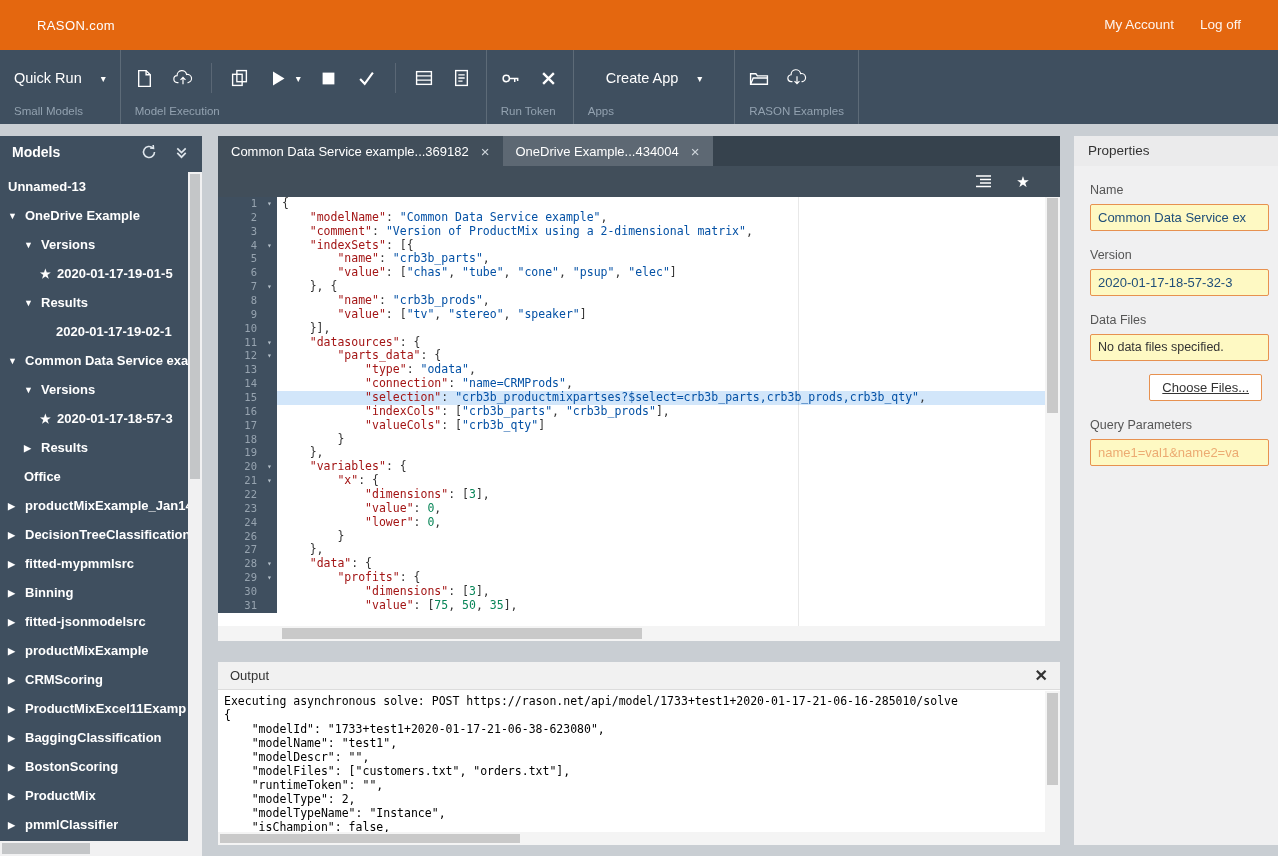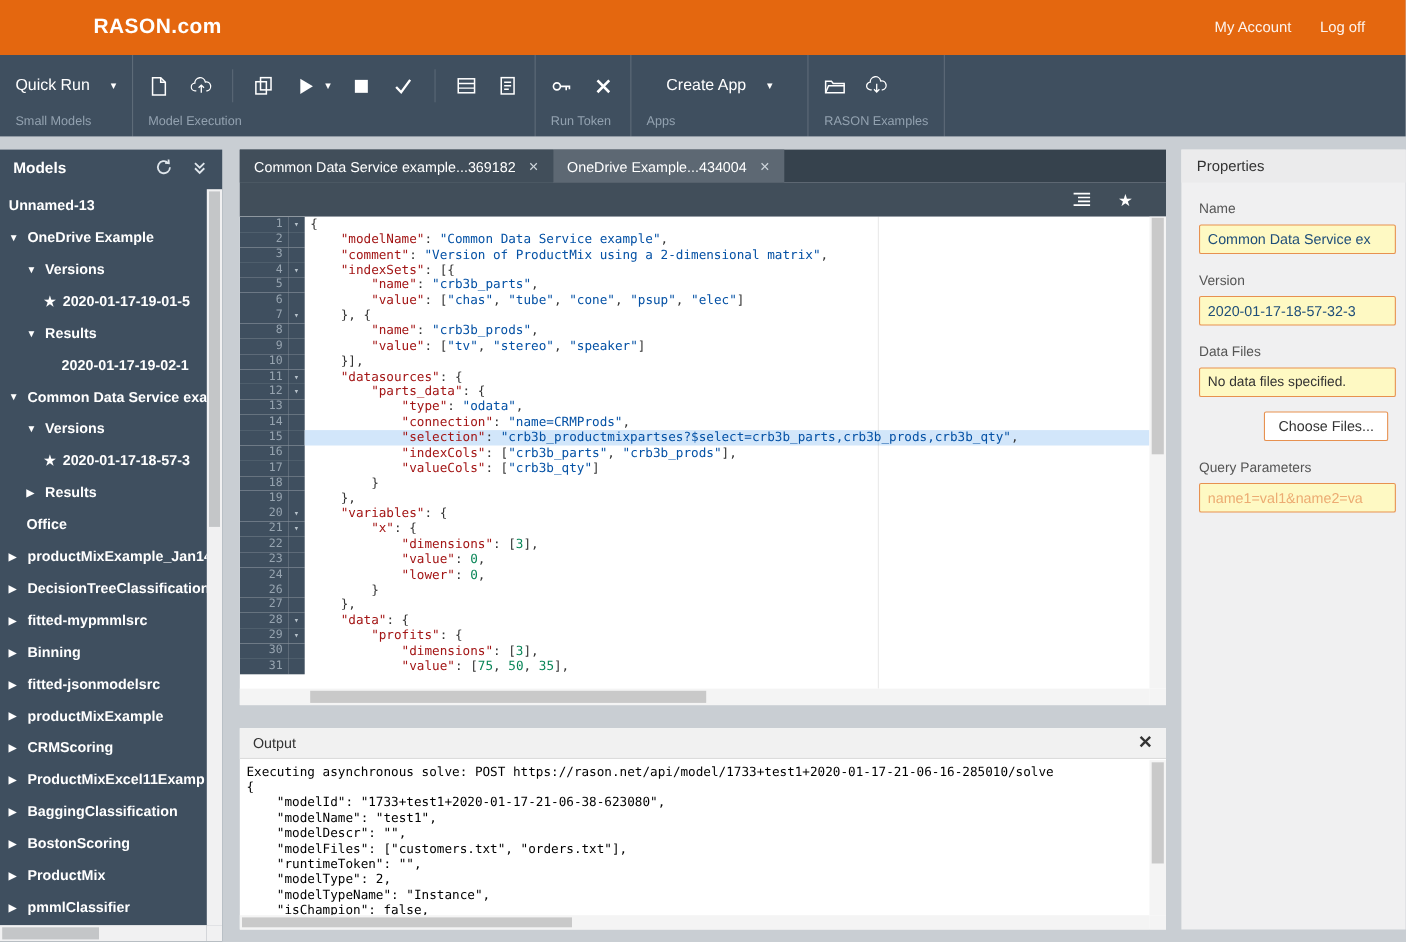--- a/index.html
+++ b/index.html
@@ -4,21 +4,21 @@
 <style>
   * { box-sizing: border-box; }
   html,body { margin:0; padding:0; }
   body {
     width:1278px; height:856px; position:relative; overflow:hidden;
     background:#c9ced3; font-family:"Liberation Sans", sans-serif;
   }
   
   .navbar { position:absolute; top:0; left:0; width:1278px; height:50px;
     background:#e4670f; display:flex; align-items:center; }
-  .brand { margin-left:85px; font-size:19px; color:#fff; letter-spacing:.4px; cursor:pointer;font-weight:bold; }
+  .brand { margin-left:37px; font-size:13px; color:#fff; letter-spacing:.4px; cursor:pointer; }
   .nav-menu { display:flex; margin-left:28px; }
   .nav-item { padding:0 13px; color:rgba(255,255,255,.93); font-size:13.5px;
     line-height:50px; cursor:pointer; white-space:nowrap; }
   .nav-right { margin-left:auto; display:flex; margin-right:24px; }
   
   .toolbar { position:absolute; top:50px; left:0; width:1278px; height:74px;
     background:#3f4f5f; display:flex; }
   .tgroup { display:flex; flex-direction:column; justify-content:space-between;
     padding:9px 14px 5px; border-right:1px solid rgba(255,255,255,.16); }
   .ticons { display:flex; align-items:center; gap:18px; height:38px; }
@@ -100,21 +100,21 @@
     color:#333; background:#ebebec; }
   .prop-label { margin:17px 0 7px 16px; font-size:12.5px; color:#555; }
   .prop-input, .prop-box {
     display:block; margin-left:16px; width:179px; height:27px; border:1px solid #e79150;
     border-radius:2px; background:#fef9c3; padding:0 7px; font-family:"Liberation Sans",sans-serif;
     font-size:13px; color:#1f4e79; }
   .prop-box { line-height:25px; font-size:12.5px; color:#333; white-space:nowrap; overflow:hidden; }
   .prop-input::placeholder { color:#ecab72; opacity:1; }
   .choose-btn { display:block; margin:13px 16px 0 auto; padding:5px 12px; background:#fff;
     border:1px solid #e79150; border-radius:2px; font-family:"Liberation Sans",sans-serif;
-    font-size:13px; color:#333; cursor:pointer; }
+    font-size:13px; color:#333; cursor:pointer;text-decoration:underline; }
 </style>
 </head>
 <body>
 
 <div class="navbar">
   <div class="brand">RASON.com</div>
   <div class="nav-right" id="nav-right">
       <div class="nav-item">My Account</div>
       <div class="nav-item">Log off</div>
     </div>

